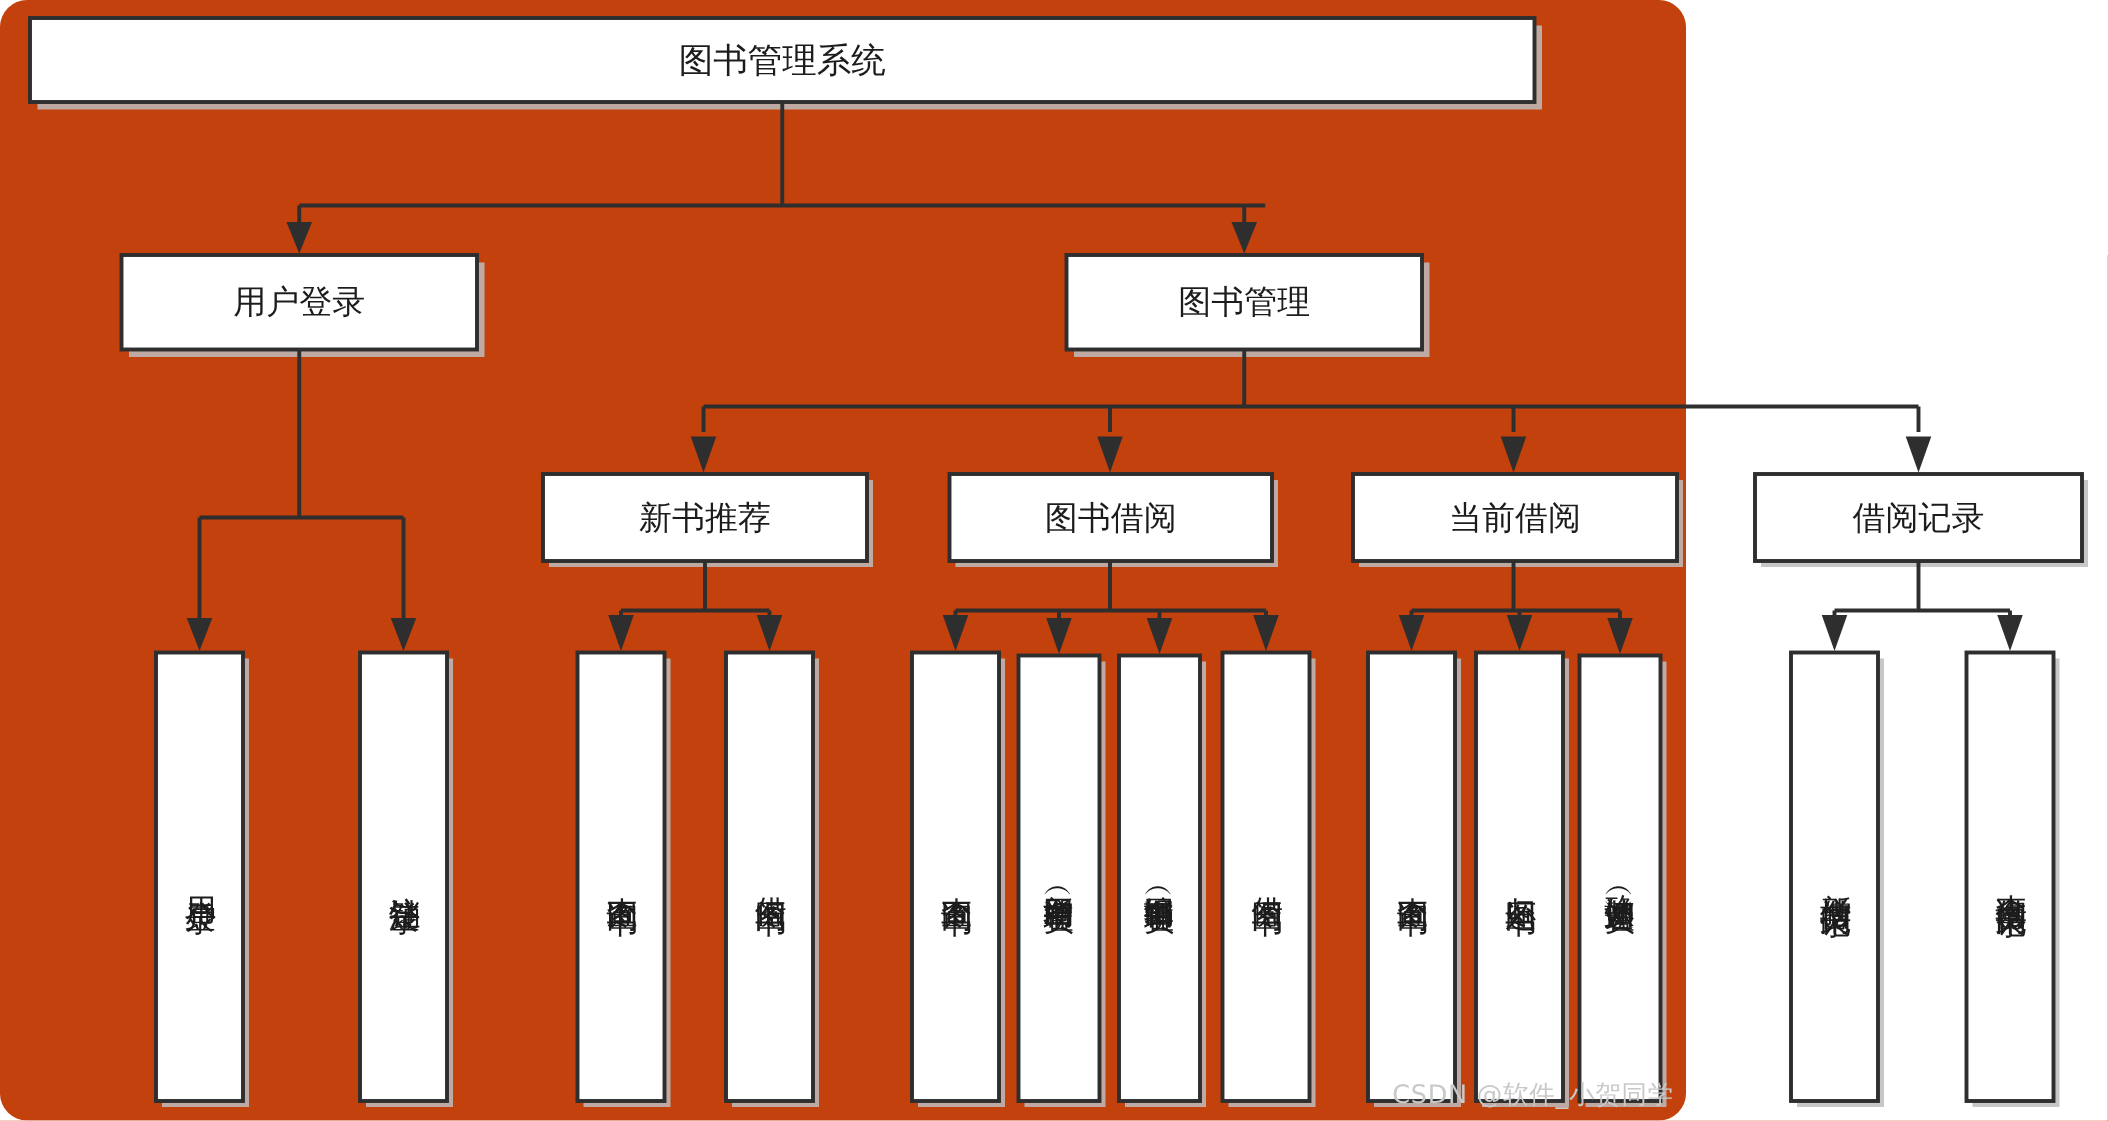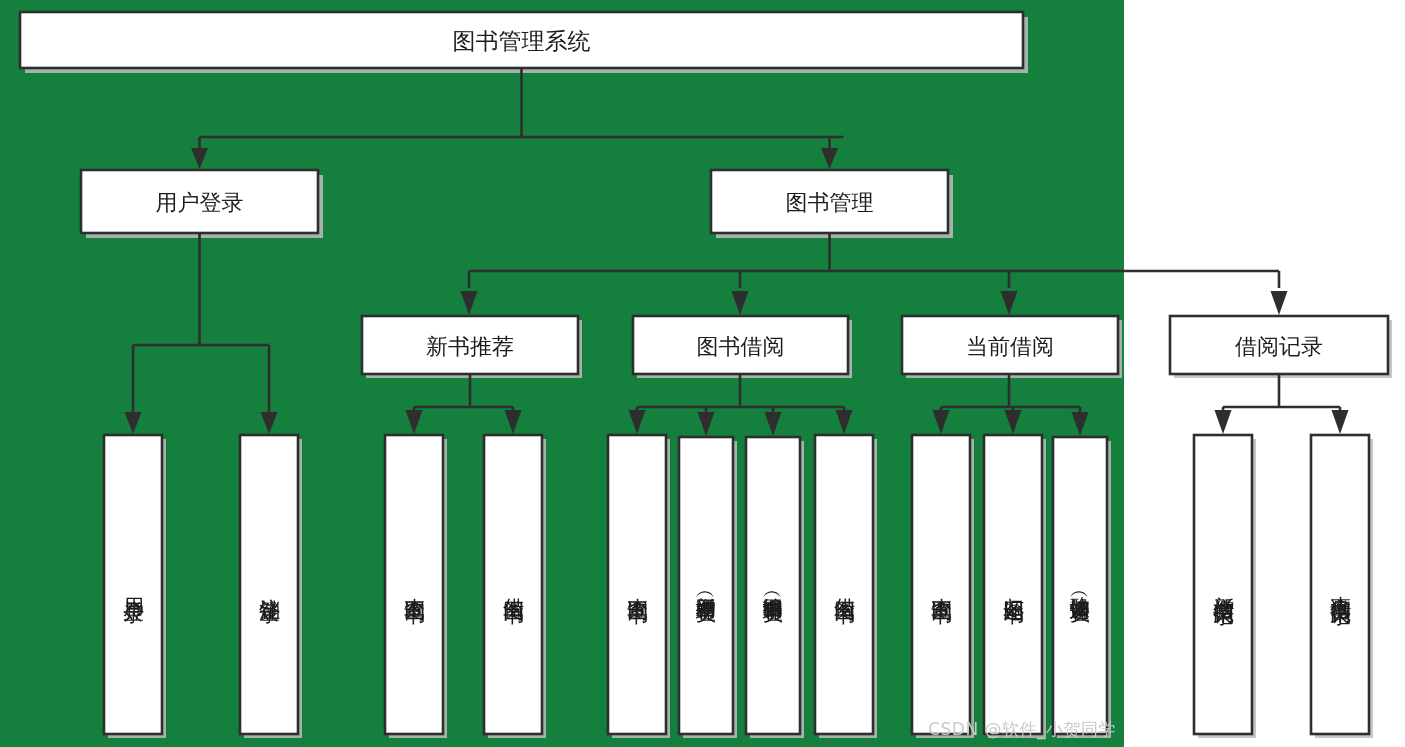--- a/index.html
+++ b/index.html
@@ -11,21 +11,22 @@
     width: 1405px;
     height: 747px;
     font-family: "DejaVu Sans", "Liberation Sans", sans-serif;
     overflow: hidden;
     position: relative;
   }
   #diagram-root {
     position: relative;
     width: 1124px;
     height: 747px;
-    background: #15803d;
+    background: #c2410c;
+    border-radius: 18px;
   }
   svg.flowchart {
     position: absolute;
     top: 0;
     left: 0;
     width: 1405px;
     height: 747px;
     display: block;
   }
   .node-rect {

